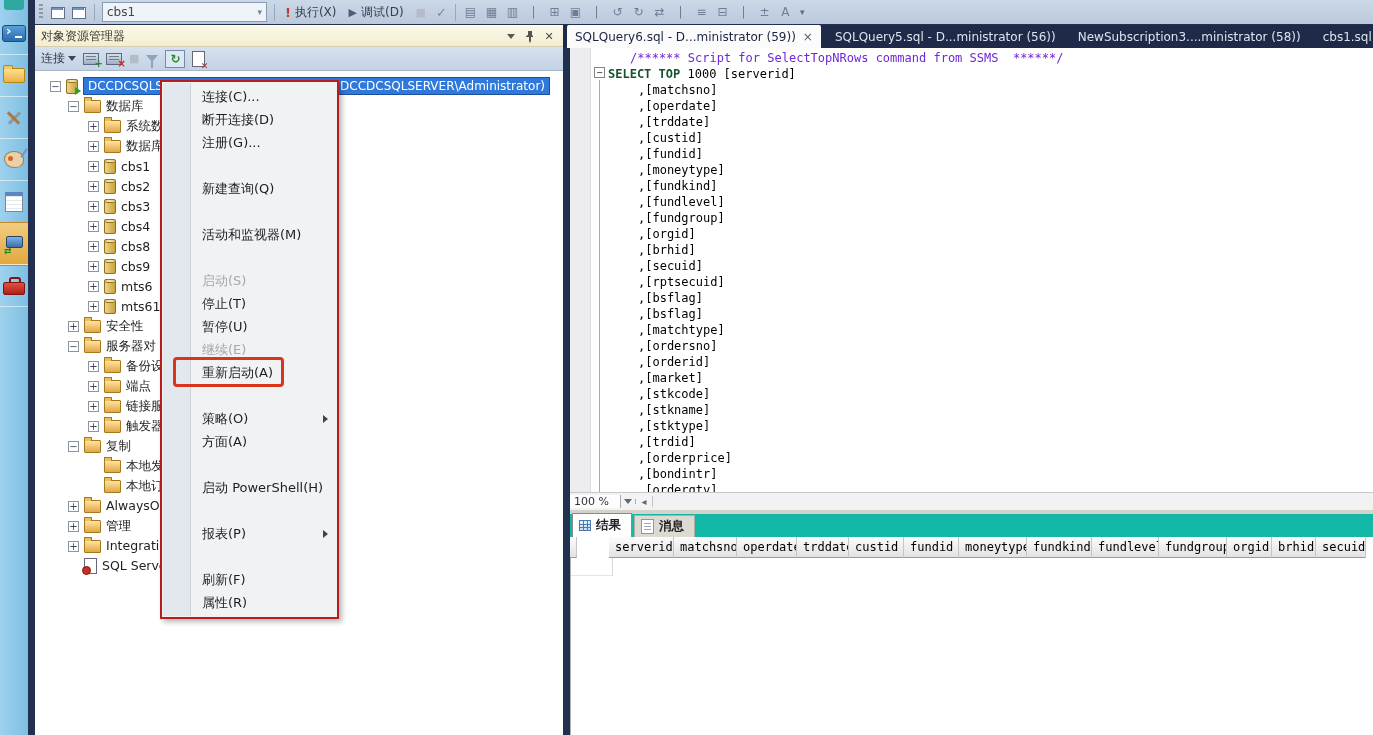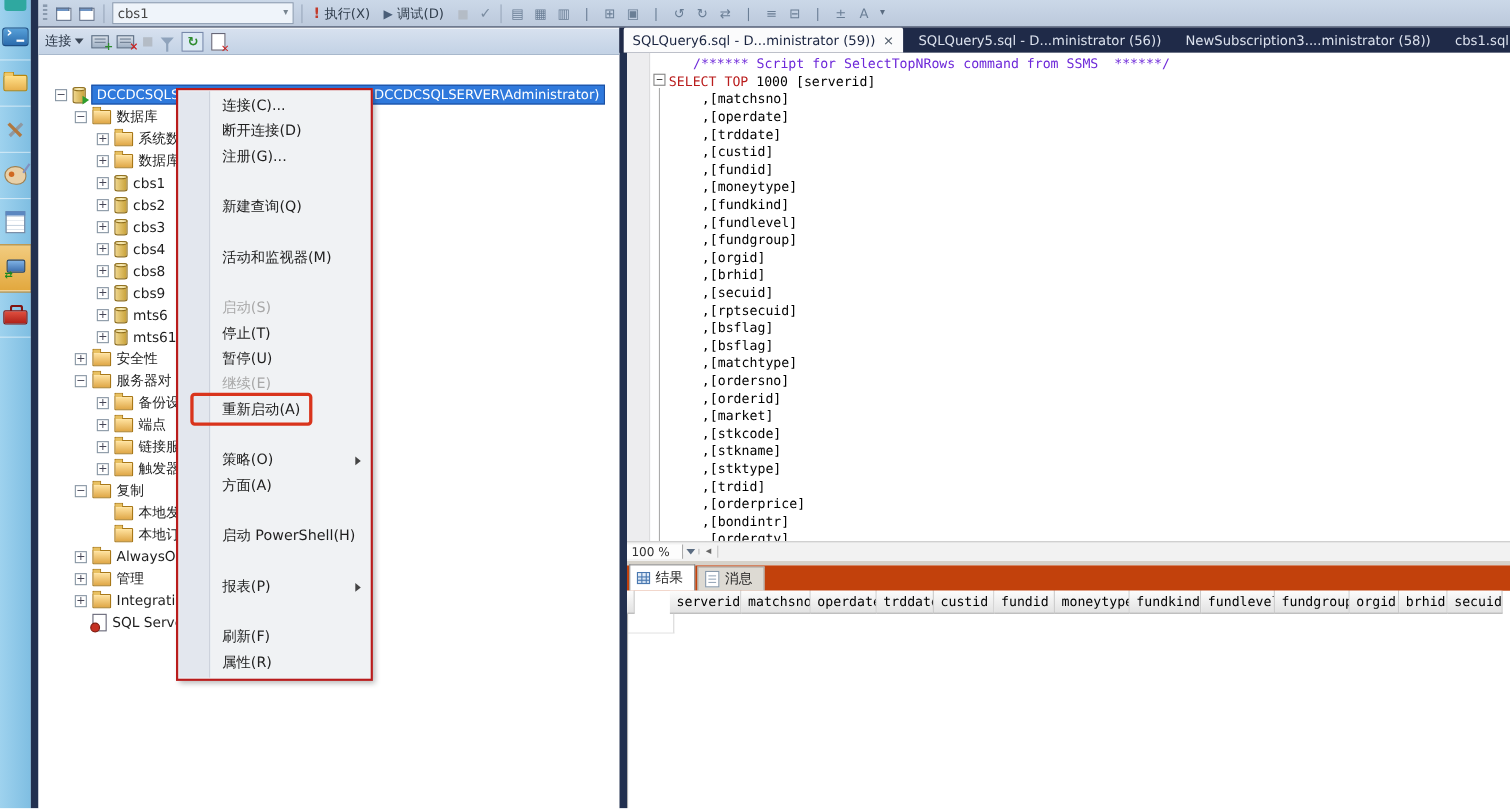--- a/index.html
+++ b/index.html
@@ -97,31 +97,31 @@
   .tab-close:empty{display:none;}
   
   .code{position:absolute;left:0;top:22px;width:803px;height:444px;background:#fff;overflow:hidden;font-family:"DejaVu Sans Mono",monospace;font-size:12px;line-height:16px;color:#000;}
   .code-margin{position:absolute;left:0;top:0;bottom:0;width:20px;background:#EDEDEF;border-right:1px solid #DCDCDE;}
   .foldbox{position:absolute;left:24px;top:19px;width:11px;height:11px;background:#fff;border:1px solid #848484;font-size:10px;line-height:9px;text-align:center;color:#333;box-sizing:border-box;z-index:2;}
   .foldline{position:absolute;left:29px;top:32px;bottom:0;width:1px;background:#ABABAB;}
   .codelines{position:absolute;left:0;top:2px;right:0;}
   .cl{white-space:pre;}
   .ln-comment{padding-left:60px;color:#6d28d9;}
   .ln-select{padding-left:38px;}
-  .kw{color:#b91c1c;}
+  .kw{color:#14532d;font-weight:bold;}
   .ln-col{padding-left:68px;}
   
   .zoomstrip{position:absolute;left:0;top:466px;width:803px;height:18px;background:#F2F2F2;border-top:1px solid #C8C8C8;display:flex;align-items:center;box-sizing:border-box;font-size:11px;color:#333;}
   .zoombox{width:46px;border-right:1px solid #ABABAB;display:flex;align-items:center;padding-left:4px;background:#FDFDFD;}
   .zoomdrop{width:14px;border-right:1px solid #ABABAB;display:flex;align-items:center;justify-content:center;background:#F4F4F4;}
   .hleft{width:16px;border-right:1px solid #C4C4C4;display:flex;align-items:center;justify-content:center;color:#666;background:#F4F4F4;font-size:10px;}
   .htrack{flex:1;background:#FDFDFD;}
   .splitter{position:absolute;left:0;top:484px;width:803px;height:4px;background:#D6D2CA;}
   
-  .rtabs{position:absolute;left:0;top:488px;width:803px;height:23px;background:#c2410c;display:flex;align-items:flex-end;padding-left:2px;box-sizing:border-box;font-size:12.5px;color:#222;}
+  .rtabs{position:absolute;left:0;top:488px;width:803px;height:23px;background:#14b8a6;display:flex;align-items:flex-end;padding-left:2px;box-sizing:border-box;font-size:12.5px;color:#222;font-weight:bold;}
   .rtab{display:flex;align-items:center;height:21px;padding:0 10px 0 6px;border:1px solid #B0ADA6;border-bottom:none;margin-right:2px;background:#DDDAD3;}
   .rtab.active{background:#fff;height:23px;border-color:#8A8A8A;}
   .ic-grid{width:12px;height:11px;border:1px solid #4A78B0;background:linear-gradient(#EAF2FC,#CCDDF0);position:relative;margin-right:5px;box-sizing:border-box;}
   .ic-grid::before{content:"";position:absolute;left:0;right:0;top:3px;height:1px;background:#4A78B0;box-shadow:0 3px 0 #4A78B0;}
   .ic-grid::after{content:"";position:absolute;top:0;bottom:0;left:3px;width:1px;background:#4A78B0;box-shadow:4px 0 0 #4A78B0;}
   .ic-msg{width:11px;height:13px;border:1px solid #8899AA;background:#fff;position:relative;margin-right:5px;}
   .ic-msg::before{content:"";position:absolute;left:2px;top:3px;right:2px;height:1px;background:#9AAABB;box-shadow:0 3px 0 #9AAABB,0 6px 0 #9AAABB;}
   
   .ghead{position:absolute;left:0;top:511px;width:803px;height:21px;display:flex;font-family:"DejaVu Sans Mono",monospace;font-size:12px;color:#000;gap:32px;}
   .gcell{box-sizing:border-box;height:21px;line-height:20px;padding-left:6px;background:linear-gradient(#FCFCFC,#E2E2E2);border-right:1px solid #C6C6C6;border-bottom:1px solid #9C9C9C;overflow:hidden;white-space:nowrap;}
@@ -202,20 +202,33 @@
         <span class="mini">≡</span>
         <span class="mini">⊟</span>
         <span class="mini sepg">|</span>
         <span class="mini">±</span>
         <span class="mini">A</span>
       </div>
     <span class="ovf">▾</span>
   </div>
 
   <div class="abs oe">
+    <div class="oe-title">
+      <span>对象资源管理器</span>
+      <span class="sp"></span>
+      <span class="cap-btn">
+          <span class="tri-dn"></span>
+        </span>
+      <span class="cap-btn">
+          <svg width="10" height="13" viewBox="0 0 10 13">
+            <path d="M3 1h4v4l1 1v1H6v4l-1 2-1-2V7H1V6l2-1z" fill="#55554C"></path>
+          </svg>
+        </span>
+      <span class="cap-btn">✕</span>
+    </div>
     <div class="oe-toolbar">
       <span style="display:flex;align-items:center;gap:3px;">
         <span>连接</span>
         <span class="tri-dn" style="border-top-color:#3A4656;"></span>
       </span>
       <span class="srv">
           <span class="badge bplus">+</span>
         </span>
       <span class="srv">
           <span class="badge bx">×</span>

